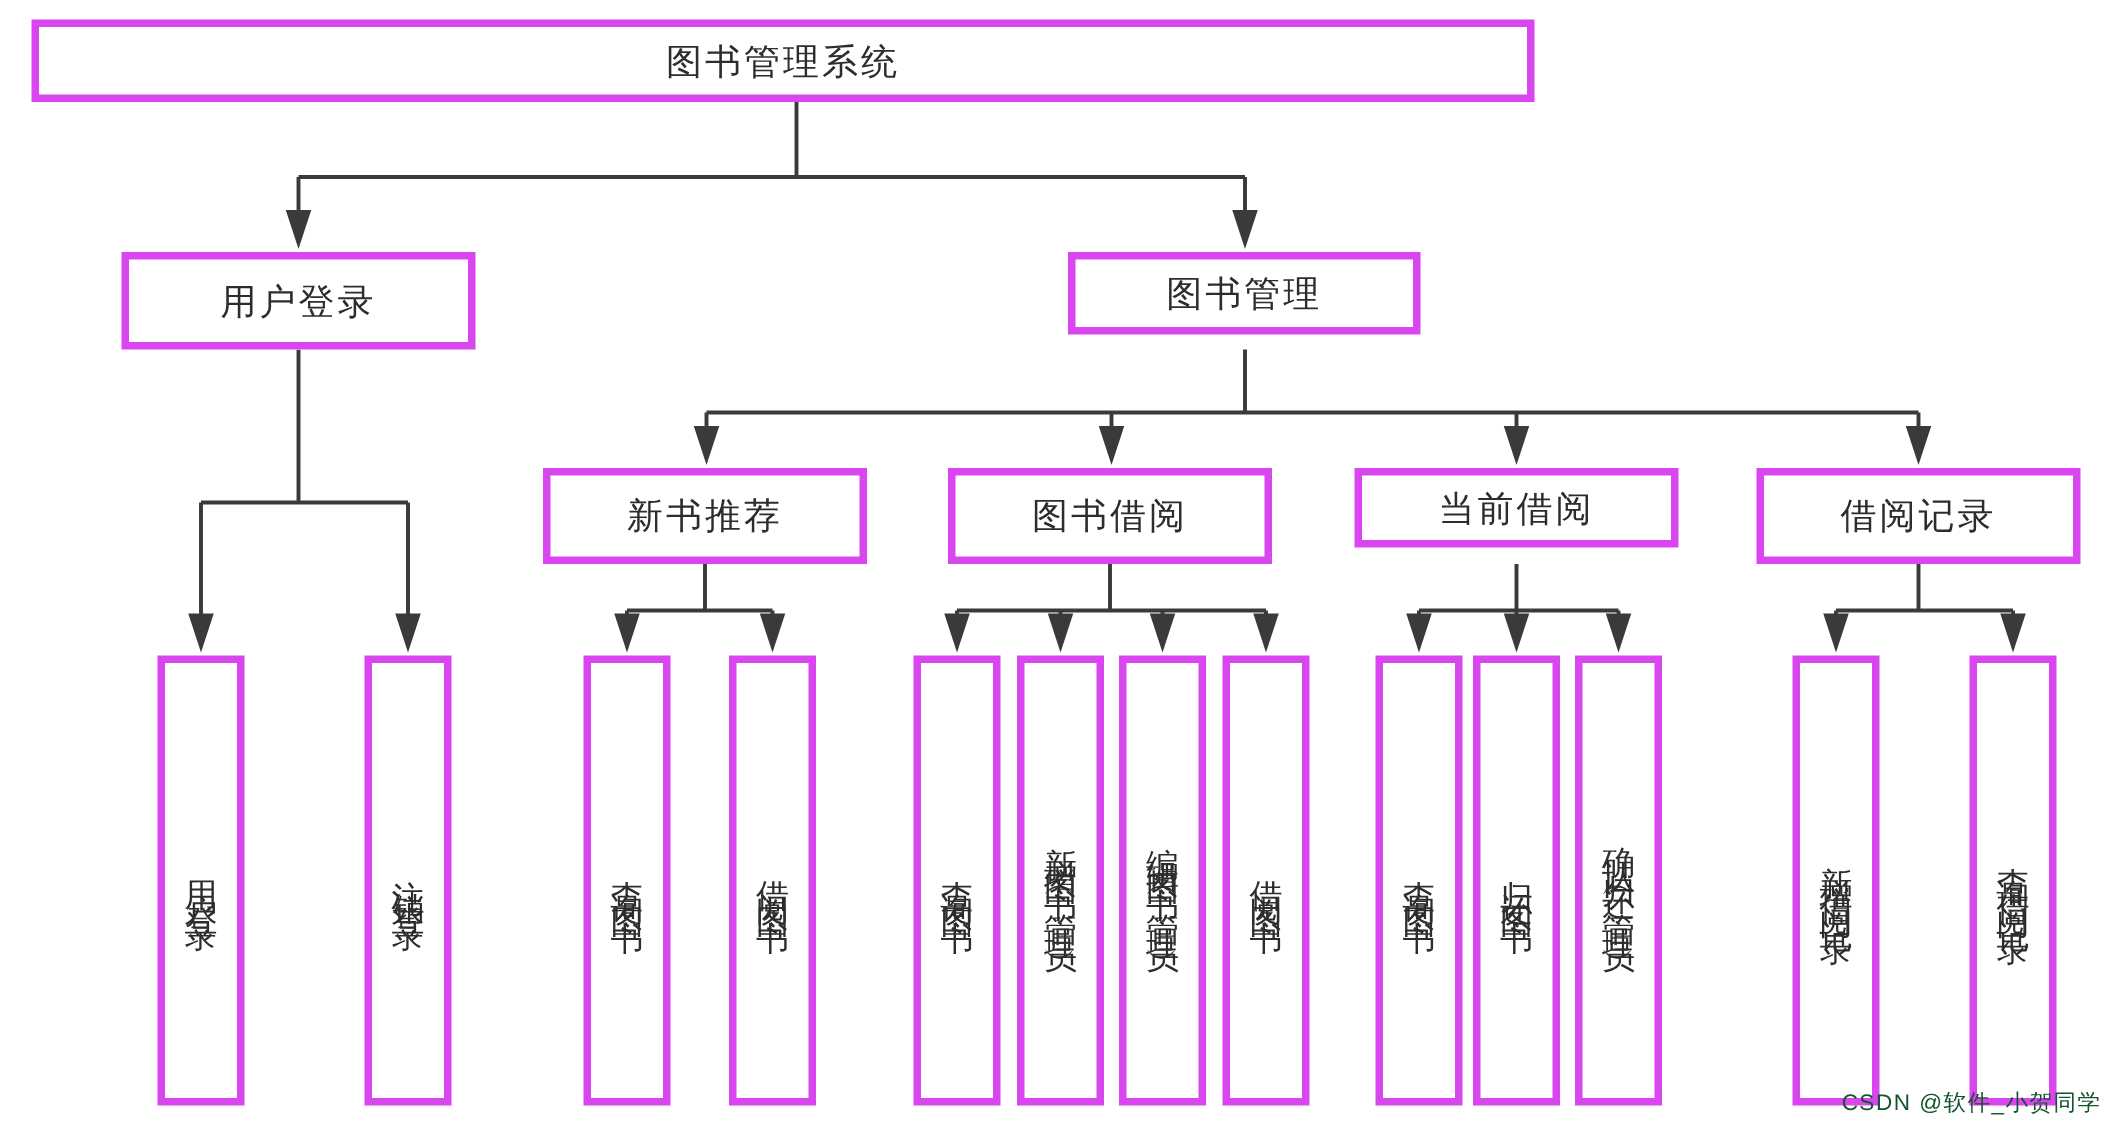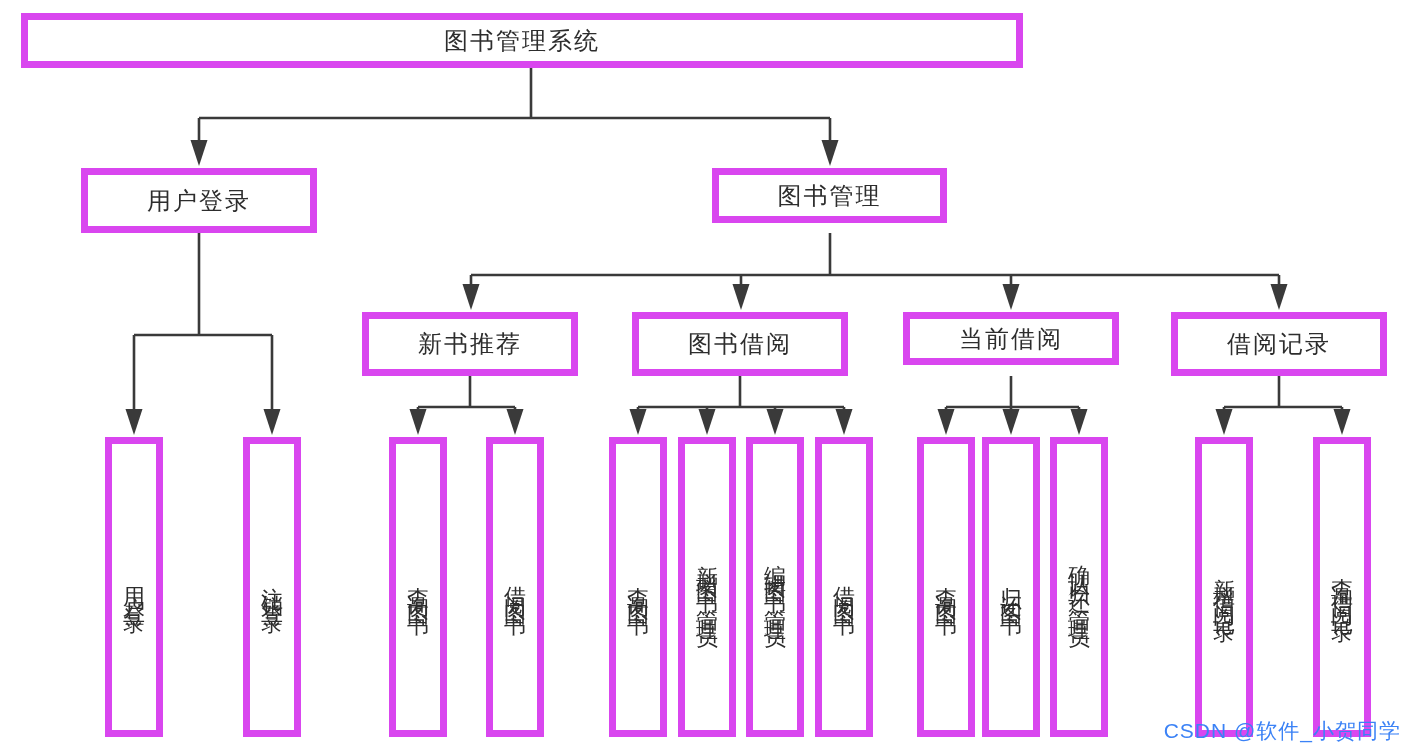--- a/index.html
+++ b/index.html
@@ -12,21 +12,21 @@
     font-family: "Liberation Sans", sans-serif;
   }
   .connectors {
     position: absolute;
     left: 0; top: 0;
     width: 1405px; height: 747px;
   }
   .box {
     position: absolute;
     box-sizing: border-box;
-    border: 7px solid #d946ef;
+    border: 5px solid #d946ef;
     background: #ffffff;
     display: flex;
     align-items: center;
     justify-content: center;
     color: #2d2d2d;
   }
   .hlabel span {
     font-size: 24px;
     letter-spacing: 2px;
     white-space: nowrap;
@@ -36,22 +36,22 @@
     text-orientation: mixed;
     font-size: 22px;
     letter-spacing: 9px;
     line-height: 1;
     white-space: nowrap;
   }
   .watermark {
     position: absolute;
     right: 4px;
     bottom: 2px;
-    font-size: 21px;
-    color: #3b82f6;
+    font-size: 15px;
+    color: #14532d;
     letter-spacing: 1px;
     white-space: nowrap;
   }
 </style>
 </head>
 <body>
 
 <div class="stage">
 
   <svg class="connectors" viewBox="0 0 1405 747" xmlns="http://www.w3.org/2000/svg" aria-hidden="true">

